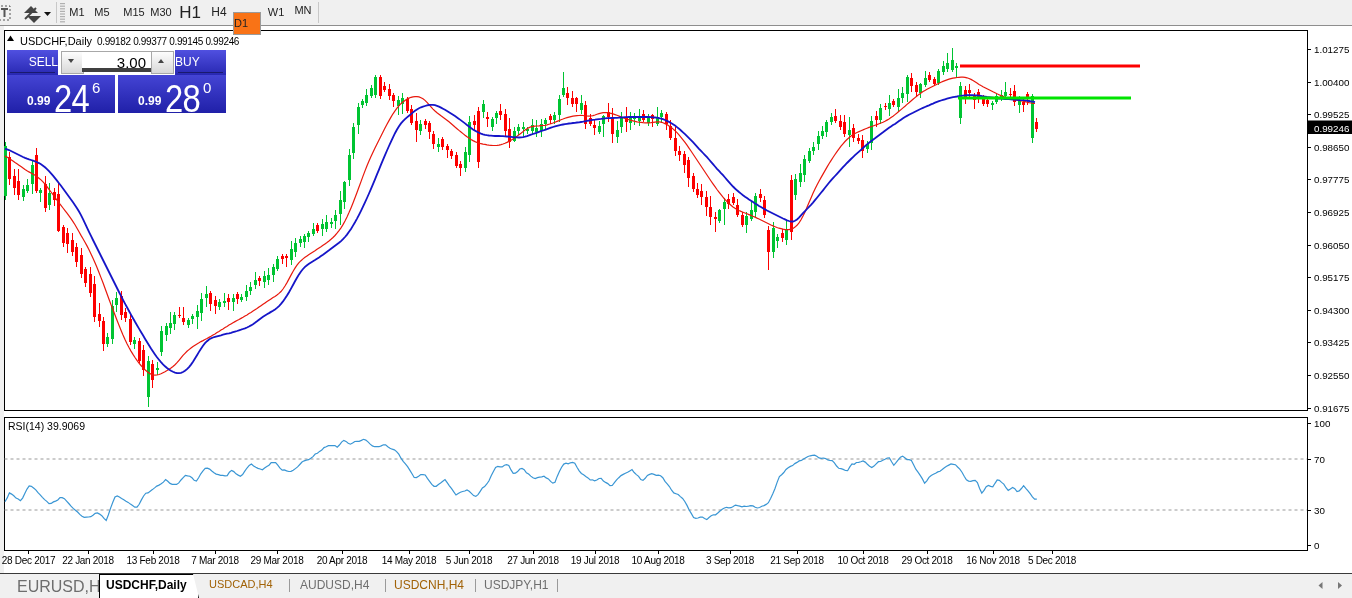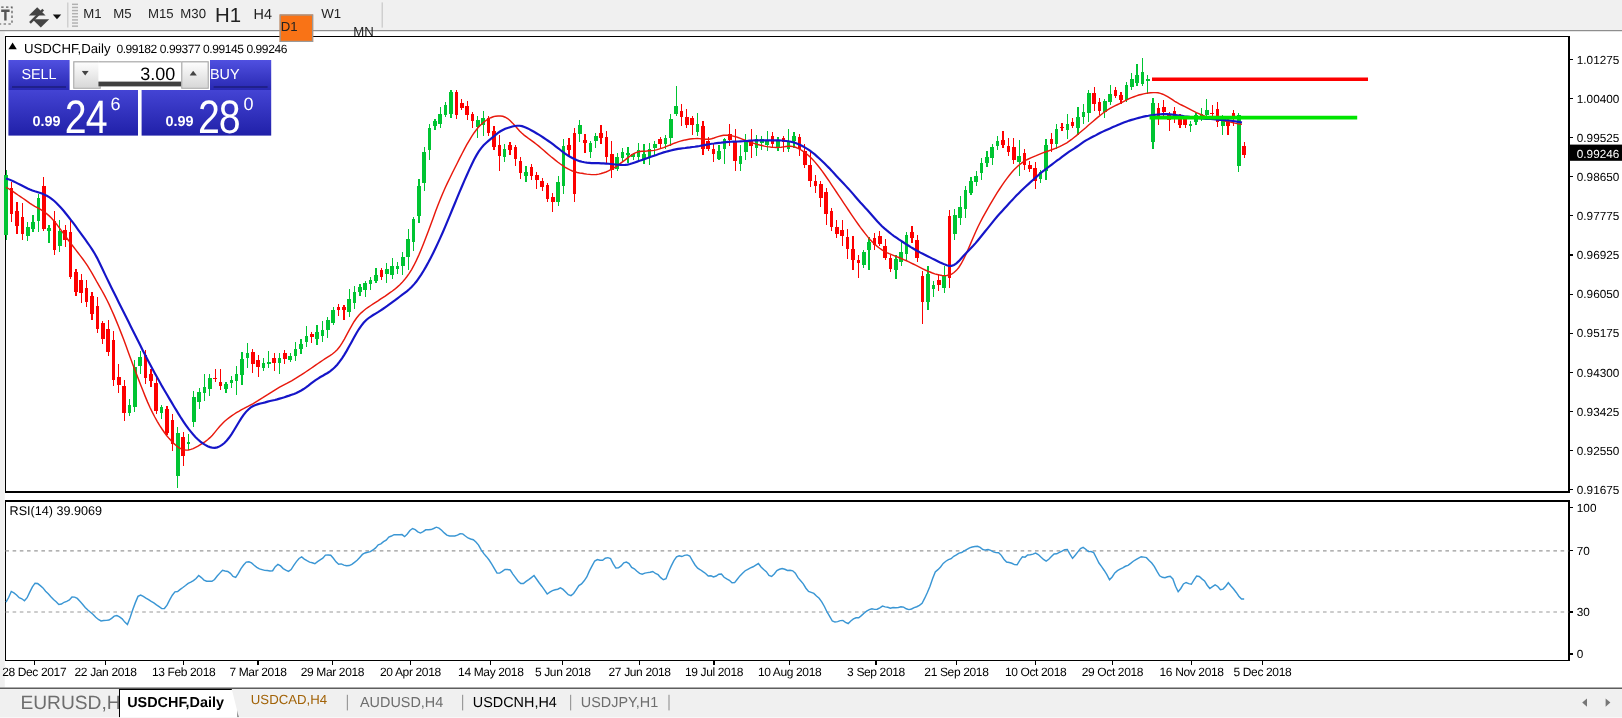--- a/index.html
+++ b/index.html
@@ -578,25 +578,25 @@
       <rect x="2" y="21.2" width="5" height="1.2" fill="#b0b0b0"></rect>
     </svg>
 <div style="position:absolute;left:77px;top:2px;transform:translateX(-50%);font-size:11px;color:#222;line-height:21px">M1</div>
     <div style="position:absolute;left:102px;top:2px;transform:translateX(-50%);font-size:11px;color:#222;line-height:21px">M5</div>
     <div style="position:absolute;left:134px;top:2px;transform:translateX(-50%);font-size:11px;color:#222;line-height:21px">M15</div>
     <div style="position:absolute;left:161px;top:2px;transform:translateX(-50%);font-size:11px;color:#222;line-height:21px">M30</div>
     <div style="position:absolute;left:190px;top:2px;transform:translateX(-50%);font-size:17px;color:#222;line-height:21px">H1</div>
     <div style="position:absolute;left:219px;top:2px;transform:translateX(-50%);font-size:12px;color:#222;line-height:21px">H4</div>
     <div style="position:absolute;left:233px;top:12px;width:26px;height:21px;border:1px solid #9a9a9a;background:#f97316;text-align:left;line-height:21px;font-size:11px;color:#222">D1</div>
     <div style="position:absolute;left:276px;top:2px;transform:translateX(-50%);font-size:11px;color:#222;line-height:21px">W1</div>
-    <div style="position:absolute;left:303px;top:17px;transform:translateX(-50%);font-size:11px;color:#222;line-height:21px">MN</div>
+    <div style="position:absolute;left:303px;top:0;transform:translateX(-50%);font-size:11px;color:#222;line-height:21px">MN</div>
 <div style="position:absolute;left:318px;top:2px;width:1px;height:21px;background:#c8c8c8"></div>
 </div>
 <div style="position:absolute;left:7px;top:49.5px;width:219px;height:63.5px">
-<div style="position:absolute;left:0;top:0;width:51px;height:25px;background:linear-gradient(#5050E0,#2828B2);color:#fff;font-size:12px;text-align:center;line-height:24px">SELL</div>
+<div style="position:absolute;left:0;top:0;width:51px;height:25px;background:linear-gradient(#5050E0,#2828B2);color:#fff;font-size:12px;text-align:right;line-height:24px">SELL</div>
 <div style="position:absolute;left:3px;top:22.5px;width:45px;height:1px;background:#1a1a6e"></div>
 <div style="position:absolute;left:168px;top:0;width:51px;height:25px;background:linear-gradient(#5050E0,#2828B2);color:#fff;font-size:12px;line-height:24px">BUY</div>
 <div style="position:absolute;left:171px;top:22.5px;width:45px;height:1px;background:#1a1a6e"></div>
 <div style="position:absolute;left:0px;top:25px;width:108px;height:38.5px;background:linear-gradient(#4444D4,#2020A8)"></div>
 <div style="position:absolute;left:111px;top:25px;width:108px;height:38.5px;background:linear-gradient(#4444D4,#2020A8)"></div>
 <div style="position:absolute;left:54px;top:1px;width:21px;height:21px;background:linear-gradient(#fdfdfd,#d8d8d8);border:1px solid #a8a8a8"></div>
 <svg width="8" height="5" style="position:absolute;left:61px;top:9px">
       <path d="M 0 0 L 6 0 L 3 4 Z" fill="#444"></path>
     </svg>
 <div style="position:absolute;left:75px;top:1px;width:69px;height:21px;background:#fff;border-top:1px solid #a8a8a8;border-bottom:4px solid #404040;color:#000;font-size:15px;text-align:right;line-height:21px;padding-right:5px;box-sizing:border-box">3.00</div>
@@ -610,21 +610,21 @@
 <div style="position:absolute;left:131px;top:44px;color:#fff;font-size:12px;font-weight:bold">0.99</div>
 <div style="position:absolute;left:158px;top:27px;color:#fff;font-size:39px;letter-spacing:-1px;transform:scaleX(0.84);transform-origin:0 0">28</div>
 <div style="position:absolute;left:196px;top:29px;color:#fff;font-size:15px">0</div>
 </div>
 <div style="position:absolute;left:0;top:573px;width:1352px;height:25px;background:#f0f0f0;border-top:1.5px solid #3a3a3a">
 <div style="position:absolute;left:17px;top:4px;font-size:16px;color:#6e6e6e">EURUSD,H4</div>
 <div style="position:absolute;left:99px;top:0px;width:98px;height:23px;background:#fff;border:1px solid #000;border-bottom:none;clip-path:polygon(0 0,94% 0,100% 100%,0 100%)"></div>
 <div style="position:absolute;left:106px;top:4px;font-size:12px;color:#000;font-weight:bold">USDCHF,Daily</div>
 <div style="position:absolute;left:209px;top:4px;font-size:11px;color:#a16207">USDCAD,H4</div>
     <div style="position:absolute;left:300px;top:4px;font-size:12px;color:#6e6e6e">AUDUSD,H4</div>
-    <div style="position:absolute;left:394px;top:4px;font-size:12px;color:#000000">USDCNH,H4</div>
+    <div style="position:absolute;left:394px;top:4px;font-size:12px;color:#a16207">USDCNH,H4</div>
     <div style="position:absolute;left:484px;top:4px;font-size:12px;color:#6e6e6e">USDJPY,H1</div>
     <div style="position:absolute;left:289px;top:5px;width:1px;height:13px;background:#9a9a9a"></div>
     <div style="position:absolute;left:385px;top:5px;width:1px;height:13px;background:#9a9a9a"></div>
     <div style="position:absolute;left:475px;top:5px;width:1px;height:13px;background:#9a9a9a"></div>
     <div style="position:absolute;left:557px;top:5px;width:1px;height:13px;background:#9a9a9a"></div>
 <svg width="40" height="25" style="position:absolute;left:1312px;top:0">
       <path d="M 10.5 8 L 10.5 15 L 6.5 11.5 Z" fill="#777"></path>
       <path d="M 26 8 L 26 15 L 30 11.5 Z" fill="#777"></path>
     </svg>
 </div>

